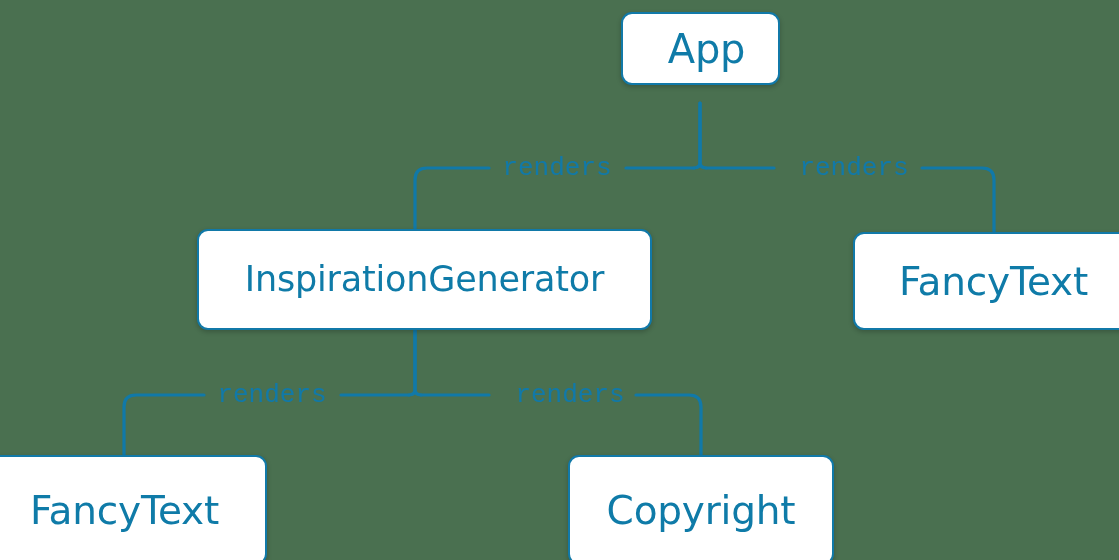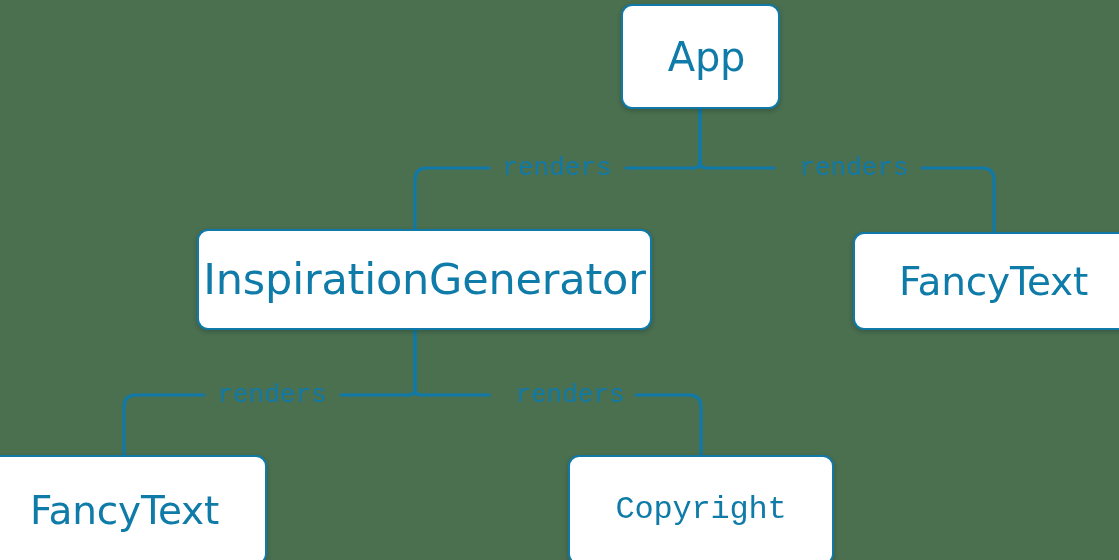--- a/index.html
+++ b/index.html
@@ -54,30 +54,30 @@
     font-family: Liberation Mono, monospace;
     font-size: 26px;
     font-weight: 400;
     line-height: 1;
     white-space: nowrap;
     z-index: 2;
     transform: translate(-50%, -50%);
   }
 
   
-  #node-app          { left: 621px; top: 4px;   width: 159px; height: 105px; padding-left: 12px; }
+  #node-app          { left: 621px; top: 12px;   width: 159px; height: 73px; padding-left: 12px; }
   #node-inspiration  { left: 197px; top: 229px; width: 455px; height: 101px; }
   #node-fancytext-right { left: 853px; top: 232px; width: 281px; height: 98px; }
   #node-fancytext-bottom { left: -18px; top: 455px; width: 285px; height: 110px; }
   #node-copyright    { left: 568px; top: 455px; width: 266px; height: 110px; }
 
-  #node-inspiration .node-label { font-size: 43px; }
+  #node-inspiration .node-label { font-size: 35px; }
   #node-fancytext-right .node-label { font-size: 39px; }
   #node-fancytext-bottom .node-label { font-size: 39px; }
-  #node-copyright .node-label { font-size: 32px; font-family: Liberation Mono, monospace; }
+  #node-copyright .node-label { font-size: 39px; }
 </style>
 </head>
 <body>
 
 <div id="diagram-root">
 
   <svg id="connector-layer" viewBox="0 0 1119 560" width="1119" height="560" xmlns="http://www.w3.org/2000/svg">
     <g fill="none" stroke="#1179a8" stroke-width="3.2" stroke-linecap="round" stroke-linejoin="round">
 
       <path d="M 700,103 L 700,162 Q 700,168 694,168"></path>

